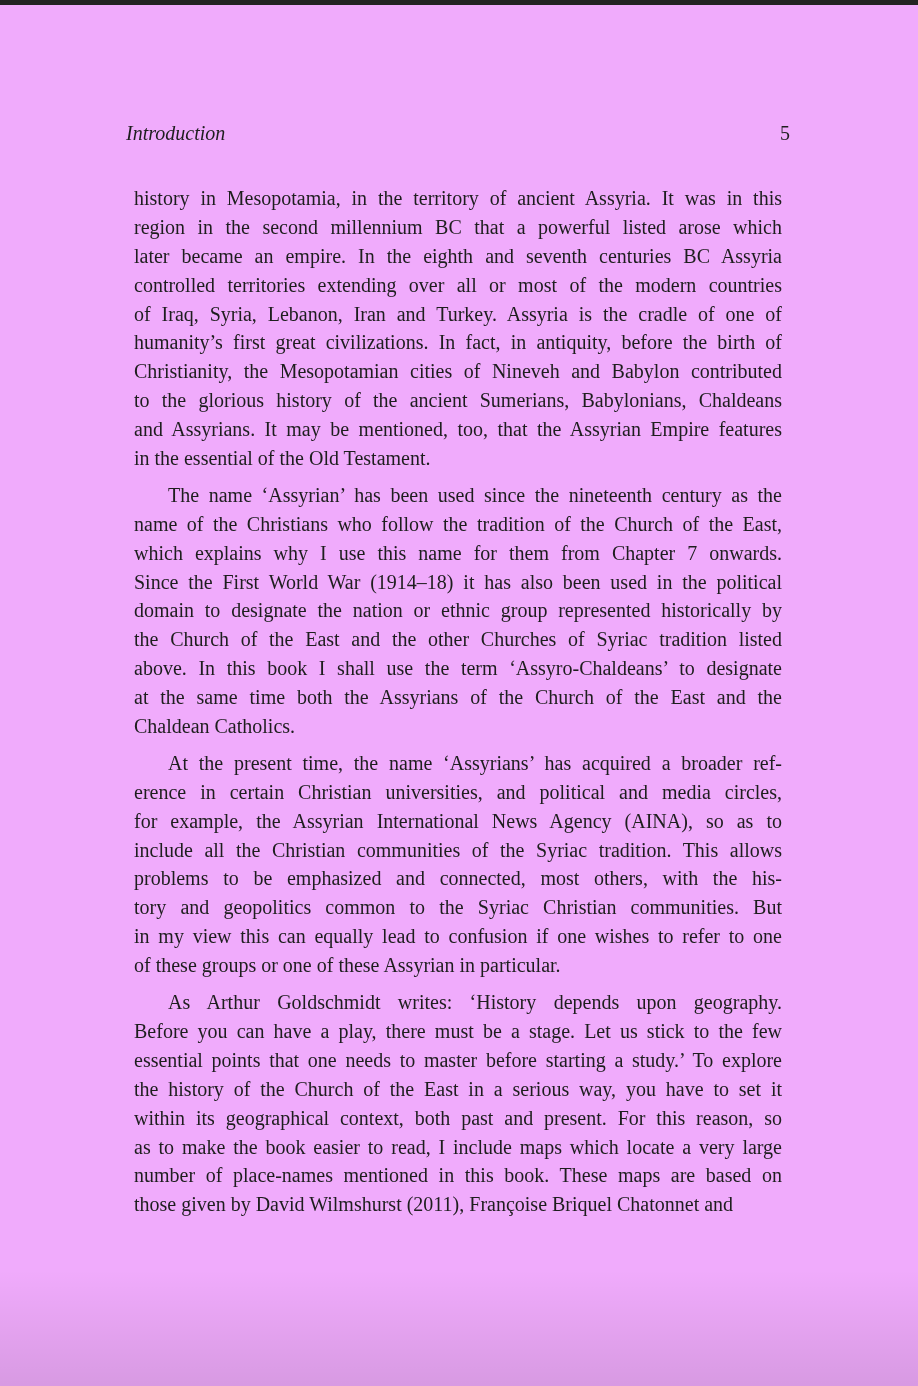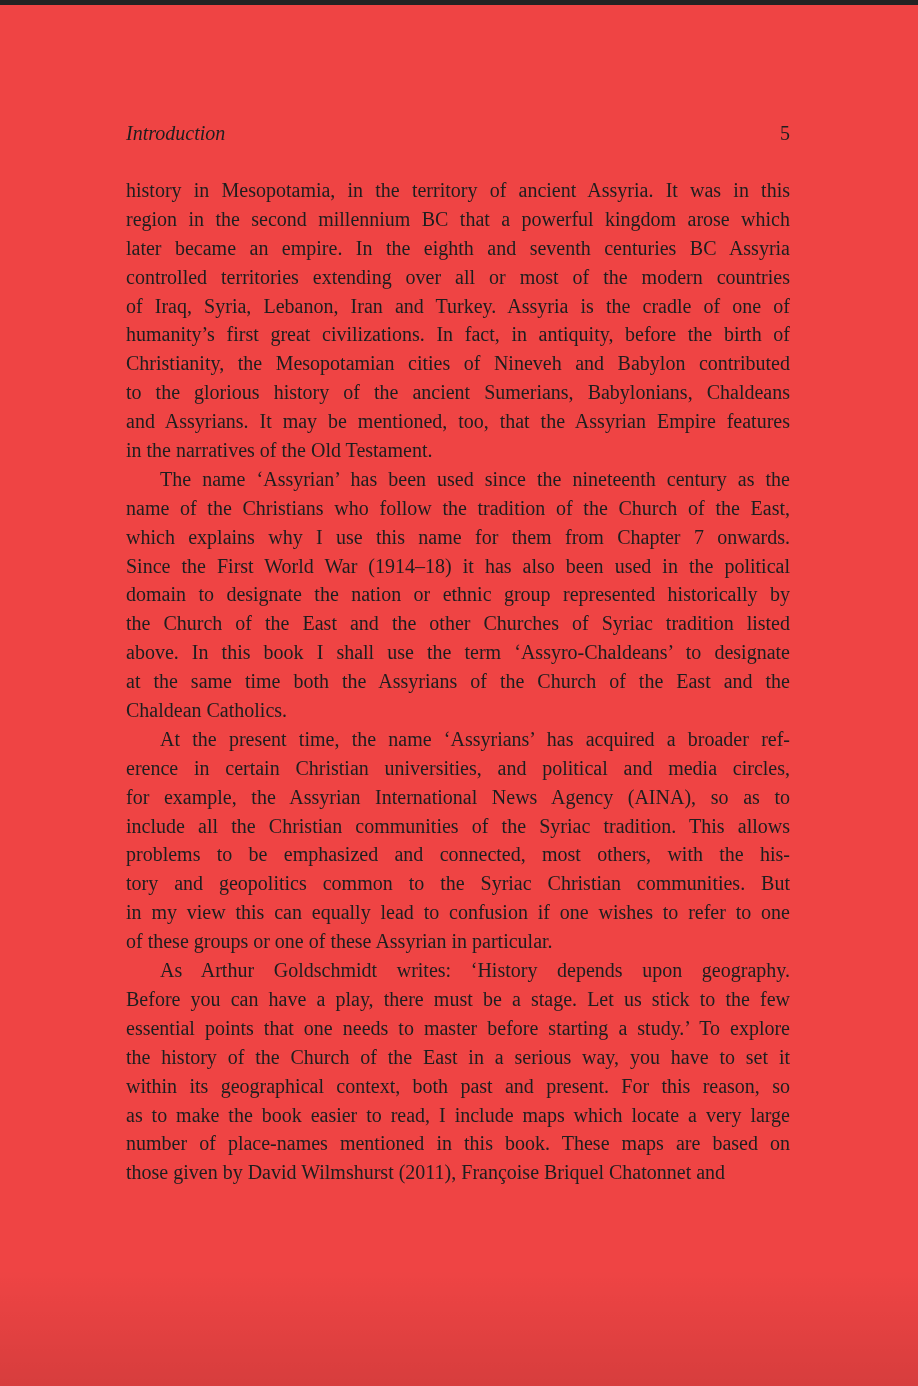--- a/index.html
+++ b/index.html
@@ -4,21 +4,21 @@
 <style>
   html, body {
     margin: 0;
     padding: 0;
     background: #ffffff;
   }
   #page {
     position: relative;
     width: 918px;
     height: 1386px;
-    background: #ef4444;
+    background: #f0abfc;
     overflow: hidden;
     font-family: "Liberation Serif", "DejaVu Serif", serif;
     color: #1e1e1e;
   }
   .top-bar {
     position: absolute;
     top: 0; left: 0;
     width: 100%;
     height: 5px;
     background: #232323;
@@ -40,21 +40,21 @@
   .page-number {
     font-style: normal;
   }
   .body-text {
     position: absolute;
     top: 176px;
     left: 126px;
     width: 664px;
   }
   .paragraph {
-    margin: 0;
+    margin: 8px;
     padding: 0;
   }
   .text-line {
     height: 28.9px;
     line-height: 28.9px;
     font-size: 20px;
     text-align: justify;
     text-align-last: justify;
     white-space: normal;
     overflow: hidden;
@@ -82,29 +82,29 @@
   <div class="top-bar"></div>
 
   <div class="running-header">
     <span class="running-title">Introduction</span>
     <span class="page-number">5</span>
   </div>
 
   <div class="body-text" id="body-text">
       <div class="paragraph">
         <div class="text-line">history in Mesopotamia, in the territory of ancient Assyria. It was in this</div>
-        <div class="text-line">region in the second millennium BC that a powerful kingdom arose which</div>
+        <div class="text-line">region in the second millennium BC that a powerful listed arose which</div>
         <div class="text-line">later became an empire. In the eighth and seventh centuries BC Assyria</div>
         <div class="text-line">controlled territories extending over all or most of the modern countries</div>
         <div class="text-line">of Iraq, Syria, Lebanon, Iran and Turkey. Assyria is the cradle of one of</div>
         <div class="text-line">humanity’s first great civilizations. In fact, in antiquity, before the birth of</div>
         <div class="text-line">Christianity, the Mesopotamian cities of Nineveh and Babylon contributed</div>
         <div class="text-line">to the glorious history of the ancient Sumerians, Babylonians, Chaldeans</div>
         <div class="text-line">and Assyrians. It may be mentioned, too, that the Assyrian Empire features</div>
-        <div class="text-line last">in the narratives of the Old Testament.</div>
+        <div class="text-line last">in the essential of the Old Testament.</div>
       </div>
       <div class="paragraph">
         <div class="text-line indented">The name ‘Assyrian’ has been used since the nineteenth century as the</div>
         <div class="text-line">name of the Christians who follow the tradition of the Church of the East,</div>
         <div class="text-line">which explains why I use this name for them from Chapter 7 onwards.</div>
         <div class="text-line">Since the First World War (1914–18) it has also been used in the political</div>
         <div class="text-line">domain to designate the nation or ethnic group represented historically by</div>
         <div class="text-line">the Church of the East and the other Churches of Syriac tradition listed</div>
         <div class="text-line">above. In this book I shall use the term ‘Assyro-Chaldeans’ to designate</div>
         <div class="text-line">at the same time both the Assyrians of the Church of the East and the</div>

